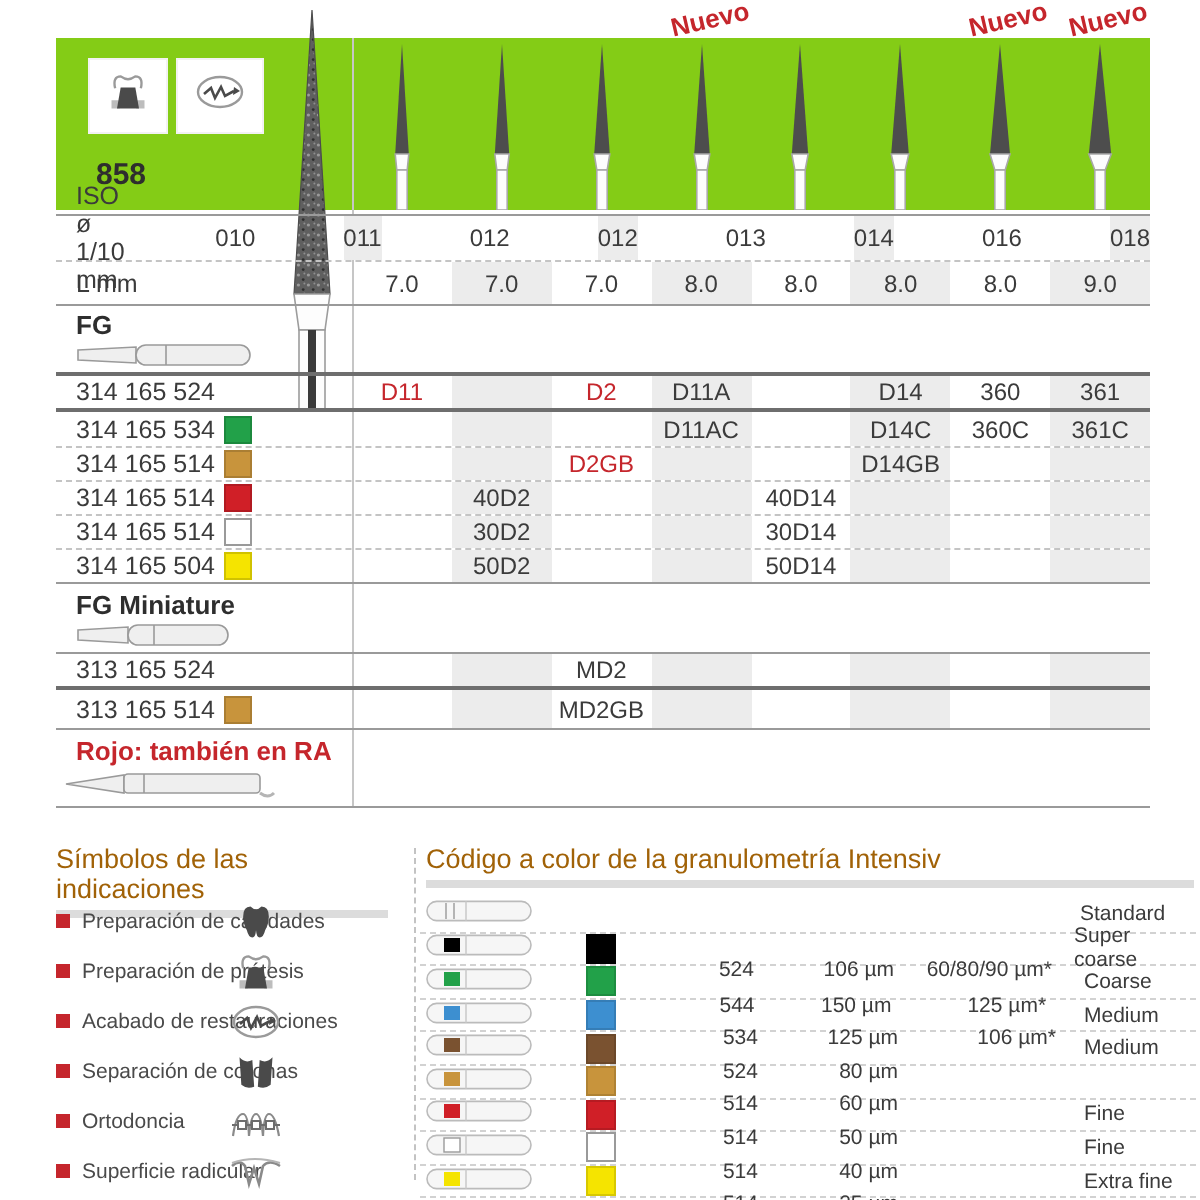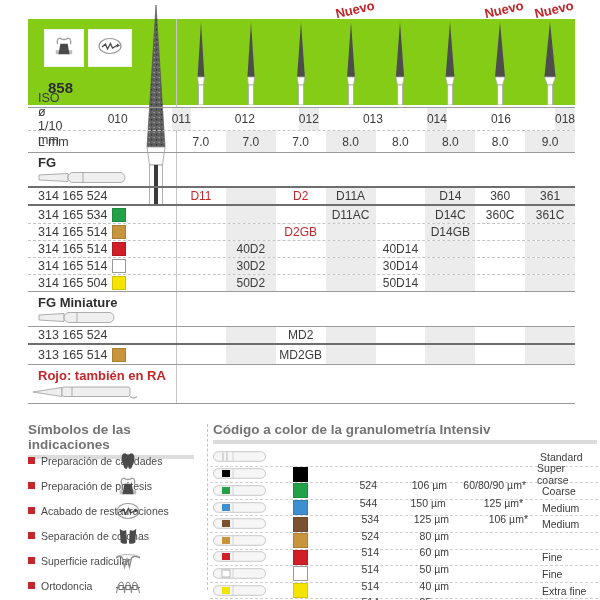--- a/index.html
+++ b/index.html
@@ -39,21 +39,21 @@
   .row-rojo{height:40px;border-top:1px solid #9a9a9a;border-bottom:1px solid #9a9a9a;
             flex-direction:column;align-items:flex-start;justify-content:center;}
   .sec-label{font-weight:bold;font-size:13px;color:#2e2e2e;display:block;}
   .sq{position:absolute;left:84px;top:50%;transform:translateY(-50%);width:12px;height:12px;}
   .rojo-text{font-size:13px;font-weight:bold;color:#c5262c;padding-left:10px;}
   .shank-ico{display:block;margin-top:1px;}
 
   
   .bottom-divider{position:absolute;left:207px;top:424px;width:1px;height:166px;
                   border-left:1px dashed #c3c3c3;}
-  .sec-title{position:absolute;font-size:13.5px;font-weight:bold;color:#737373;
+  .sec-title{position:absolute;font-size:13.5px;font-weight:normal;color:#a16207;
              border-bottom:4px solid #dcdcdc;padding-bottom:3px;}
   .sym-title{left:28px;top:422px;width:166px;}
   .grit-title{left:213px;top:422px;width:384px;}
   .sym-list{position:absolute;left:28px;top:448px;width:172px;}
   .sym-item{display:flex;align-items:center;height:25px;position:relative;}
   .bullet{width:7px;height:7px;background:#c5262c;flex:0 0 auto;}
   .sym-label{font-size:10.5px;margin-left:6px;color:#4a4a4a;}
   .sym-ico{position:absolute;left:87px;width:26px;height:24px;display:flex;align-items:center;justify-content:center;}
   .grit-rows{position:absolute;left:210px;top:449px;width:388px;}
   .g-row{display:flex;align-items:center;height:16.6px;box-sizing:border-box;}
@@ -350,41 +350,41 @@
         <span class="sym-label">Separación de coronas</span>
         <span class="sym-ico">
   <svg width="24" height="22" viewBox="0 0 24 24">
     <path d="M3 4 Q6 7.5 10 5.5 L11 20 Q7 21.5 4 19 Z" fill="#4a4a4a"></path>
     <path d="M21 4 Q18 7.5 14 5.5 L13 20 Q17 21.5 20 19 Z" fill="#4a4a4a"></path>
   </svg>
 </span>
       </div>
       <div class="sym-item">
         <span class="bullet"></span>
-        <span class="sym-label">Superficie radicular</span>
-        <span class="sym-ico">
-  <svg width="26" height="20" viewBox="0 0 26 20">
-    <path d="M1 7 Q5 3.5 7.5 7 L9.5 16 L12 8 L14.5 16 L16.5 7 Q19.5 3.5 25 7" fill="none" stroke="#8a8a8a" stroke-width="1.3"></path>
-    <path d="M1 5.5 Q12 1.5 25 5.5" fill="none" stroke="#b5b5b5" stroke-width="1"></path>
-  </svg>
-</span>
-      </div>
-      <div class="sym-item">
-        <span class="bullet"></span>
         <span class="sym-label">Ortodoncia</span>
         <span class="sym-ico">
   <svg width="26" height="20" viewBox="0 0 26 20">
     <path d="M1.5 17 Q3 6 6.5 6 Q9 6 9.5 17 M9.5 17 Q10.5 6 13 6 Q15.5 6 16.5 17 M16.5 17 Q17 6 19.5 6 Q22.5 6 24.5 17" fill="none" stroke="#8a8a8a" stroke-width="1.1"></path>
     <line x1="1" y1="11.5" x2="25" y2="11.5" stroke="#6d6d6d" stroke-width="1"></line>
     <rect x="4" y="9.5" width="4" height="4" fill="#fff" stroke="#6d6d6d"></rect>
     <rect x="11" y="9.5" width="4" height="4" fill="#fff" stroke="#6d6d6d"></rect>
     <rect x="18" y="9.5" width="4" height="4" fill="#fff" stroke="#6d6d6d"></rect>
   </svg>
 </span>
       </div>
+      <div class="sym-item">
+        <span class="bullet"></span>
+        <span class="sym-label">Superficie radicular</span>
+        <span class="sym-ico">
+  <svg width="26" height="20" viewBox="0 0 26 20">
+    <path d="M1 7 Q5 3.5 7.5 7 L9.5 16 L12 8 L14.5 16 L16.5 7 Q19.5 3.5 25 7" fill="none" stroke="#8a8a8a" stroke-width="1.3"></path>
+    <path d="M1 5.5 Q12 1.5 25 5.5" fill="none" stroke="#b5b5b5" stroke-width="1"></path>
+  </svg>
+</span>
+      </div>
     </div>
 
   <div class="bottom-divider"></div>
   <div class="sec-title grit-title">Código a color de la granulometría Intensiv</div>
   <div class="grit-rows" id="grit-rows">
       <div class="g-row">
         <span class="g-bur"><svg width="54" height="11" viewBox="0 0 54 11">
             <rect x="0.5" y="0.7" width="52" height="9.6" rx="4.8" fill="#f6f6f6" stroke="#bbb" stroke-width="0.8"></rect>
             <line x1="20" y1="0.7" x2="20" y2="10.3" stroke="#ccc" stroke-width="0.8"></line>
             <line x1="10" y1="1.5" x2="10" y2="9.5" stroke="#b5b5b5"></line>

